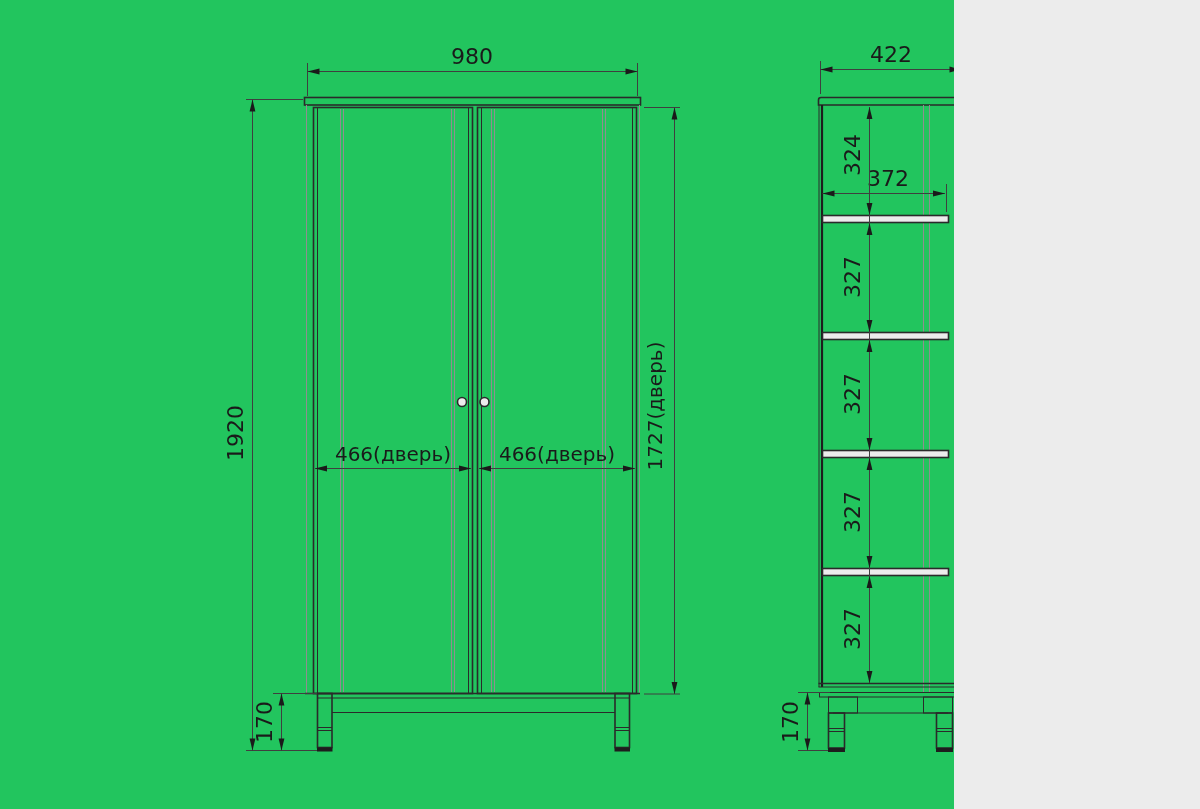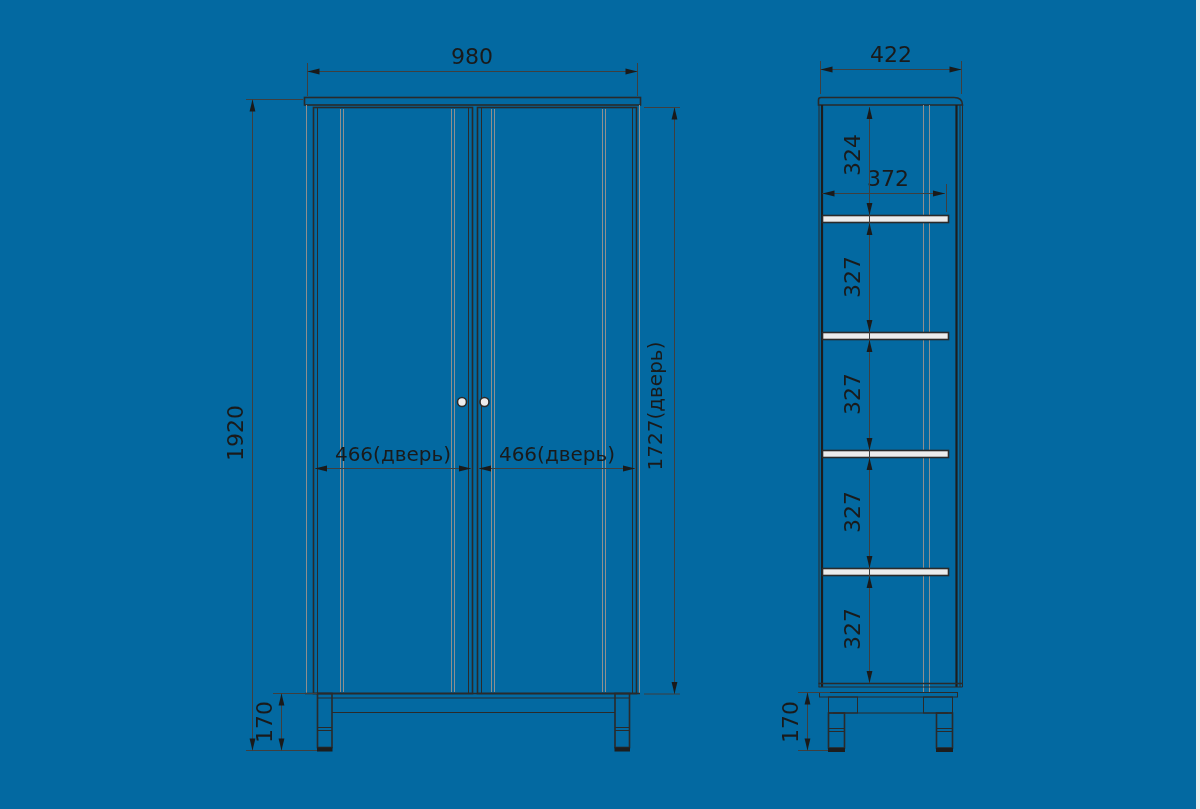--- a/index.html
+++ b/index.html
@@ -1,16 +1,16 @@
 <!DOCTYPE html>
 <html><head>
 <meta charset="utf-8">
 <style>
   html,body{margin:0;padding:0;background:#ececec;}
-  #stage{position:relative;width:1196px;height:809px;background:#0369a1;overflow:hidden;
+  #stage{position:relative;width:954px;height:809px;background:#22c55e;overflow:hidden;
          font-family:"DejaVu Sans","Liberation Sans",sans-serif;}
   svg{position:absolute;left:0;top:0;}
   .s15{stroke:#2a2a2a;stroke-width:1.6;fill:none;}
   .s1{stroke:#2a2a2a;stroke-width:1;fill:none;}
   .s2{stroke:#1d1d1d;stroke-width:2.2;fill:none;}
   .g{stroke:#8f8f8f;stroke-width:1;fill:none;}
   .dim{stroke:#3f3f3f;stroke-width:1;fill:none;}
   .cap{fill:#1d1d1d;stroke:none;}
   .arr{fill:#1a1a1a;stroke:none;}
   .txt{font-family:"DejaVu Sans","Liberation Sans",sans-serif;font-size:22px;fill:#1a1a1a;

